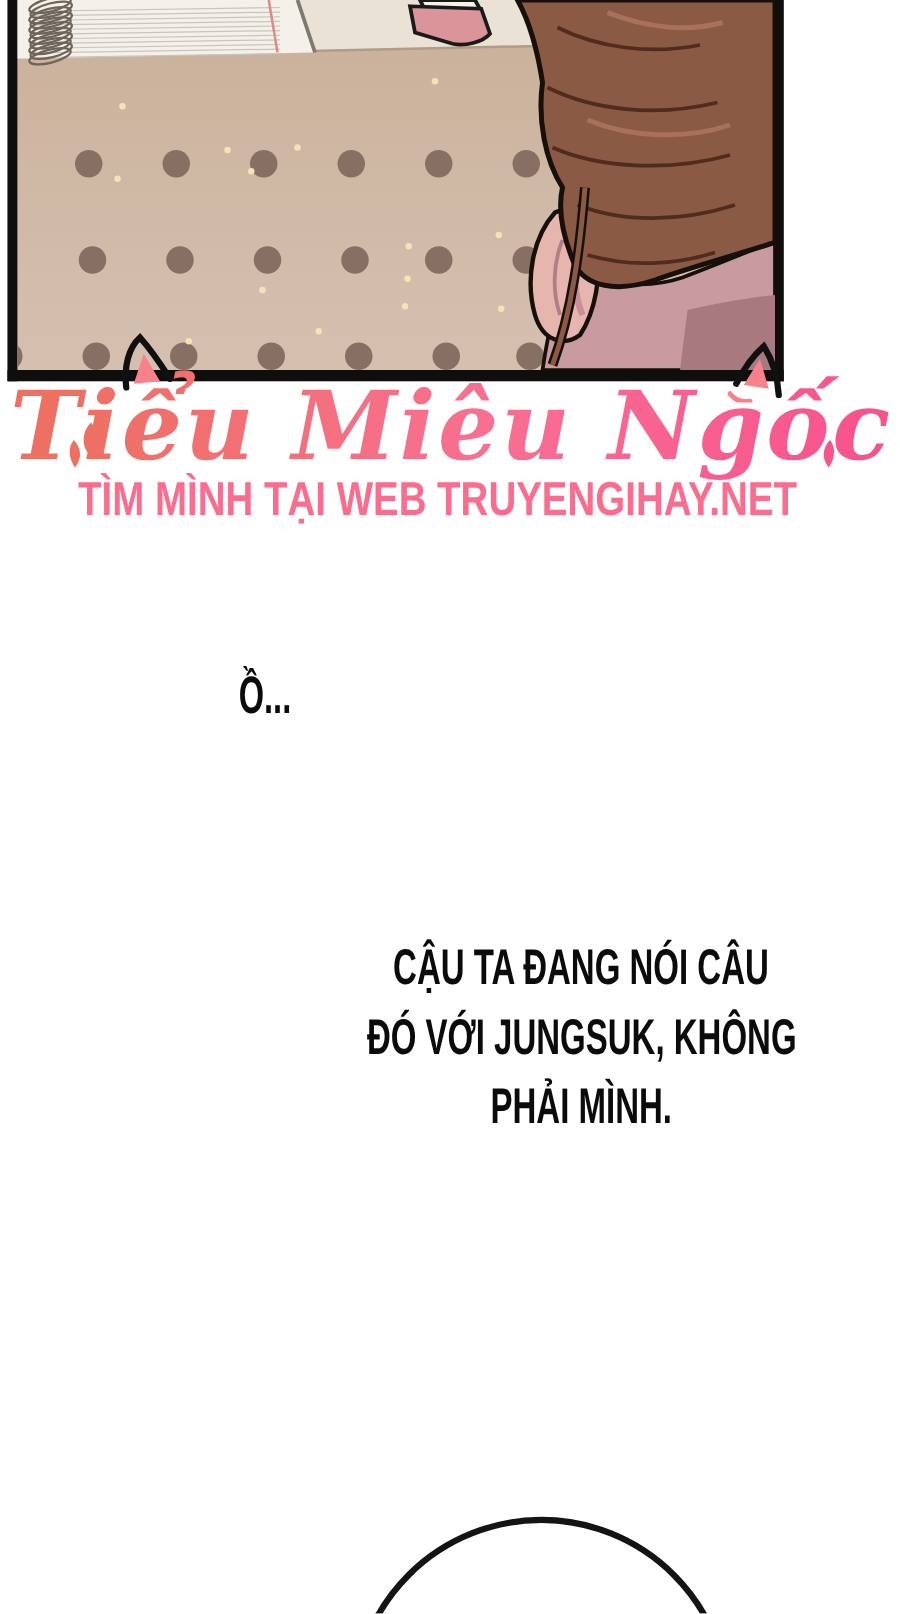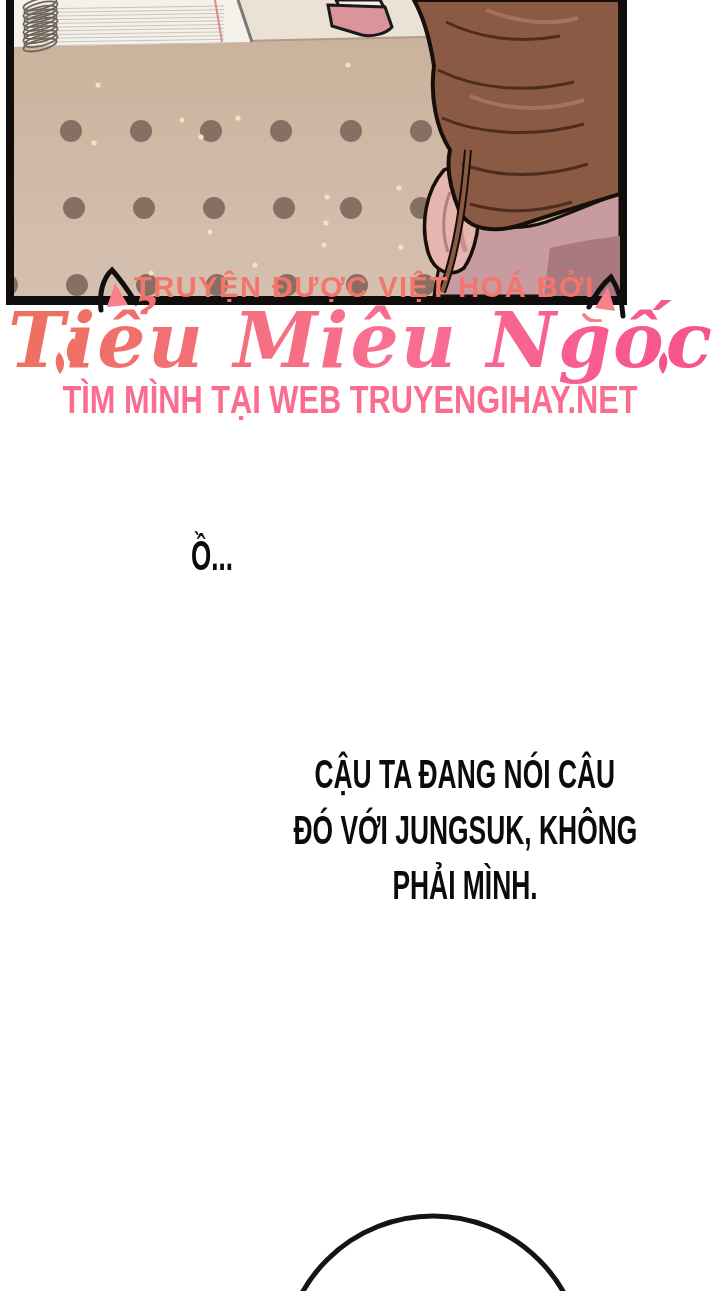--- a/index.html
+++ b/index.html
@@ -159,21 +159,20 @@
   <svg class="overlay" style="left:95px;top:265px" width="50" height="50" viewBox="0 0 50 50">
     <polygon points="12,42 20,18 33,40" style="fill:var(--ear-pink)"></polygon>
     <path d="M 6,45 C 4,28 8,13 17,5 C 26,15 34,27 41,38" fill="none" stroke="#101010" stroke-width="5" stroke-linecap="round"></path>
   </svg>
   <svg class="overlay" style="left:582px;top:272px" width="46" height="50" viewBox="0 0 46 50">
     <polygon points="13,36 26,15 33,39" style="fill:var(--ear-pink)"></polygon>
     <path d="M 7,35 C 14,21 22,11 29,5 C 36,16 40,28 41,44" fill="none" stroke="#101010" stroke-width="5" stroke-linecap="round"></path>
     <path d="M 2,43 C 6,48 12,50 18,49" fill="none" style="stroke:var(--ear-pink)" stroke-width="4" stroke-linecap="round"></path>
   </svg>
 
-  <div class="credit">TRUYỆN ĐƯỢC VIỆT HOÁ BỞI</div>
 
   <svg class="overlay" style="left:53px;top:336px" width="30" height="40" viewBox="0 0 30 40">
     <path d="M 20,2 C 26,10 25,20 17,26 C 12,19 13,8 20,2 Z" style="fill:var(--script-1)"></path>
     <path d="M 6,16 C 12,22 13,31 7,38 C 2,31 1,22 6,16 Z" style="fill:var(--script-1)"></path>
   </svg>
   <div class="group">Tiểu Miêu Ngốc</div>
   <svg class="overlay" style="left:640px;top:336px" width="30" height="40" viewBox="0 0 30 40">
     <path d="M 10,2 C 4,10 5,20 13,26 C 18,19 17,8 10,2 Z" style="fill:var(--script-3)"></path>
     <path d="M 24,16 C 18,22 17,31 23,38 C 28,31 29,22 24,16 Z" style="fill:var(--script-3)"></path>
   </svg>

